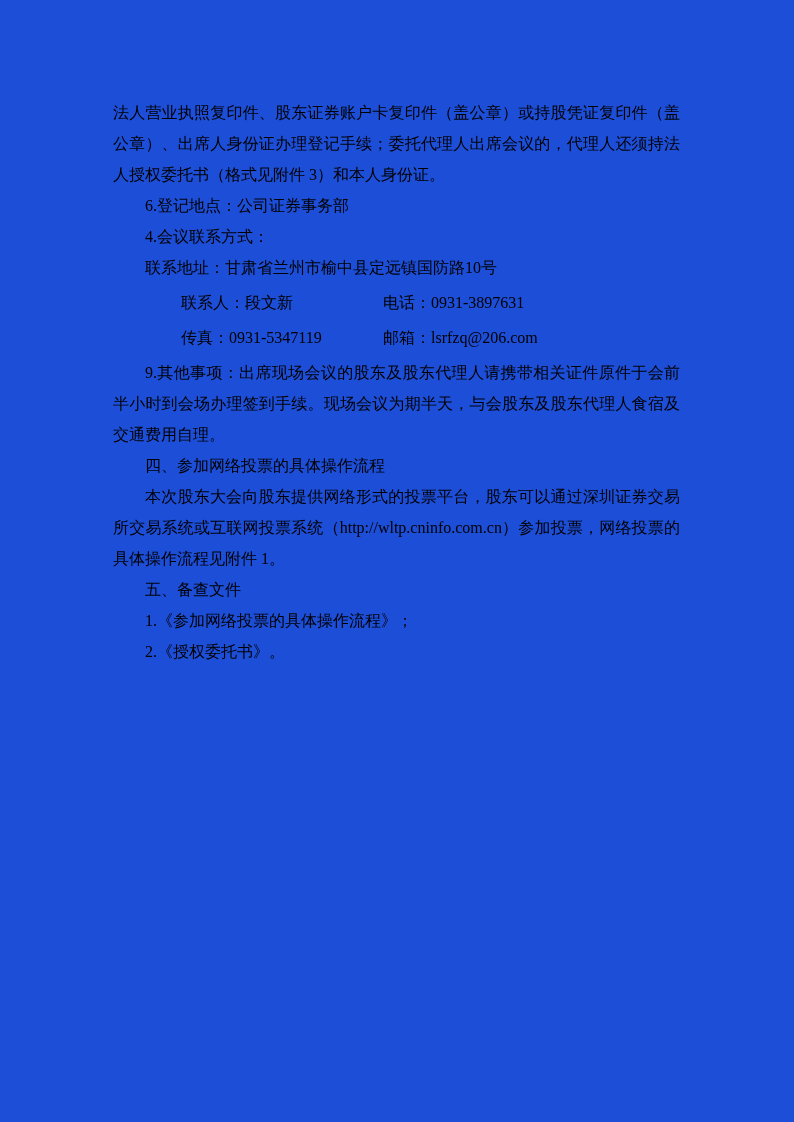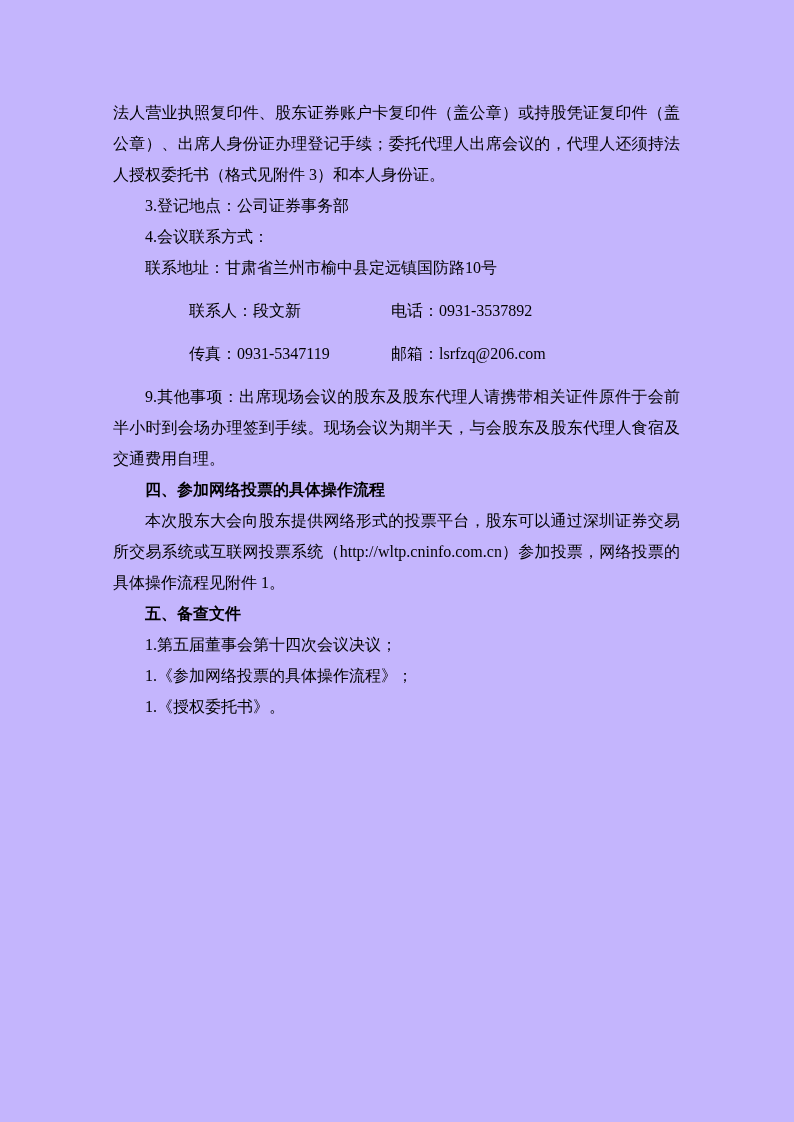--- a/index.html
+++ b/index.html
@@ -4,45 +4,45 @@
 <style>
   html, body {
     margin: 0;
     padding: 0;
     background: #ffffff;
   }
   .page {
     position: relative;
     width: 794px;
     height: 1122px;
-    background: #c4b5fd;
+    background: #1d4ed8;
     box-sizing: border-box;
     padding: 97px 114px 0 113px;
     font-family: "Liberation Serif", "DejaVu Serif", serif;
     font-size: 16px;
     line-height: 31px;
     color: #000000;
     overflow: hidden;
   }
   .para {
     margin: 0;
     text-align: justify;
     text-justify: inter-ideograph;
     text-indent: 2em;
     overflow-wrap: break-word;
   }
   .para.no-indent {
     text-indent: 0;
   }
   .para.heading {
-    font-weight: 700;
+    font-weight: 400;
     font-family: "Liberation Sans", "DejaVu Sans", sans-serif;
   }
   .contact-row {
-    margin: 12px;
+    margin: 4px;
     display: flex;
     padding-left: 2em;
     text-align: left;
   }
   .contact-left {
     flex: 0 0 202px;
     width: 202px;
   }
   .contact-right {
     flex: 1;
@@ -50,46 +50,45 @@
 </style>
 </head>
 <body>
 
 <div class="page">
 
   <p class="para no-indent">法人营业执照复印件、股东证券账户卡复印件（盖公章）或持股凭证复印件（盖公章）、出席人身份证办理登记手续；委托代理人出席会议的，代理人还须持法人授权委托书（格式见附件 3）和本人身份证。</p>
 
 
 
-  <p class="para">3.登记地点：公司证券事务部</p>
+  <p class="para">6.登记地点：公司证券事务部</p>
 
   <p class="para">4.会议联系方式：</p>
 
   <p class="para">联系地址：甘肃省兰州市榆中县定远镇国防路10号</p>
 
   <p class="para contact-row">
     <span class="contact-left">联系人：段文新</span>
-    <span class="contact-right">电话：0931-3537892</span>
+    <span class="contact-right">电话：0931-3897631</span>
   </p>
 
   <p class="para contact-row">
     <span class="contact-left">传真：0931-5347119</span>
     <span class="contact-right">邮箱：lsrfzq@206.com</span>
   </p>
 
   <p class="para">9.其他事项：出席现场会议的股东及股东代理人请携带相关证件原件于会前半小时到会场办理签到手续。现场会议为期半天，与会股东及股东代理人食宿及交通费用自理。</p>
 
   <p class="para heading">四、参加网络投票的具体操作流程</p>
 
   <p class="para">本次股东大会向股东提供网络形式的投票平台，股东可以通过深圳证券交易所交易系统或互联网投票系统（http://wltp.cninfo.com.cn）参加投票，网络投票的具体操作流程见附件 1。</p>
 
   <p class="para heading">五、备查文件</p>
 
-  <p class="para">1.第五届董事会第十四次会议决议；</p>
 
 
 
   <p class="para">1.《参加网络投票的具体操作流程》；</p>
 
 
-  <p class="para">1.《授权委托书》。</p>
+  <p class="para">2.《授权委托书》。</p>
 
 </div>
 
 </body></html>

